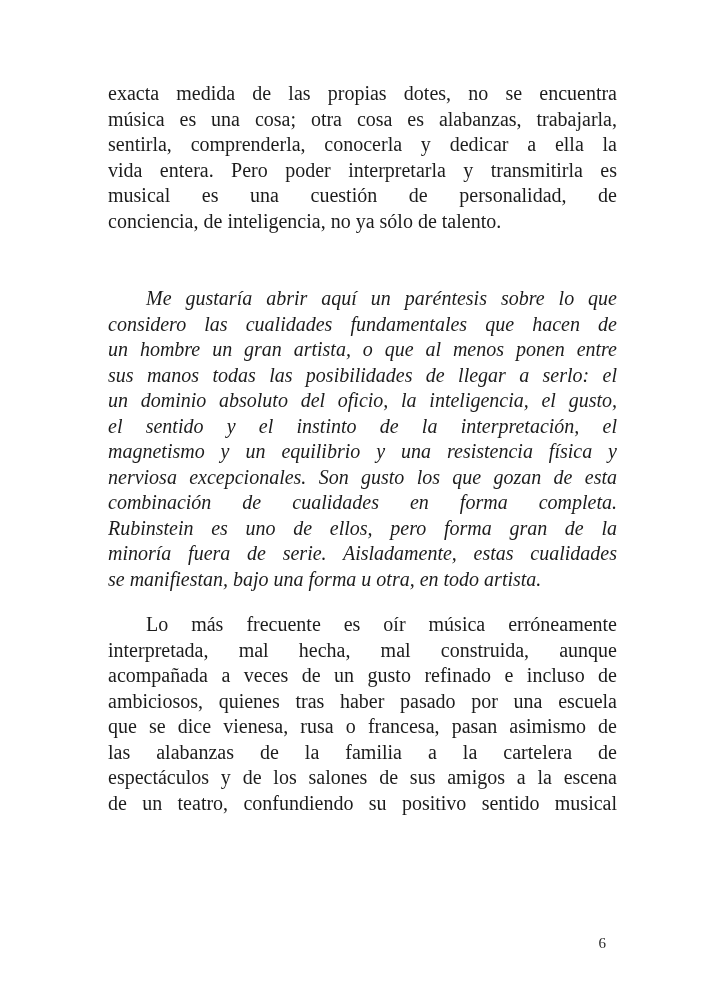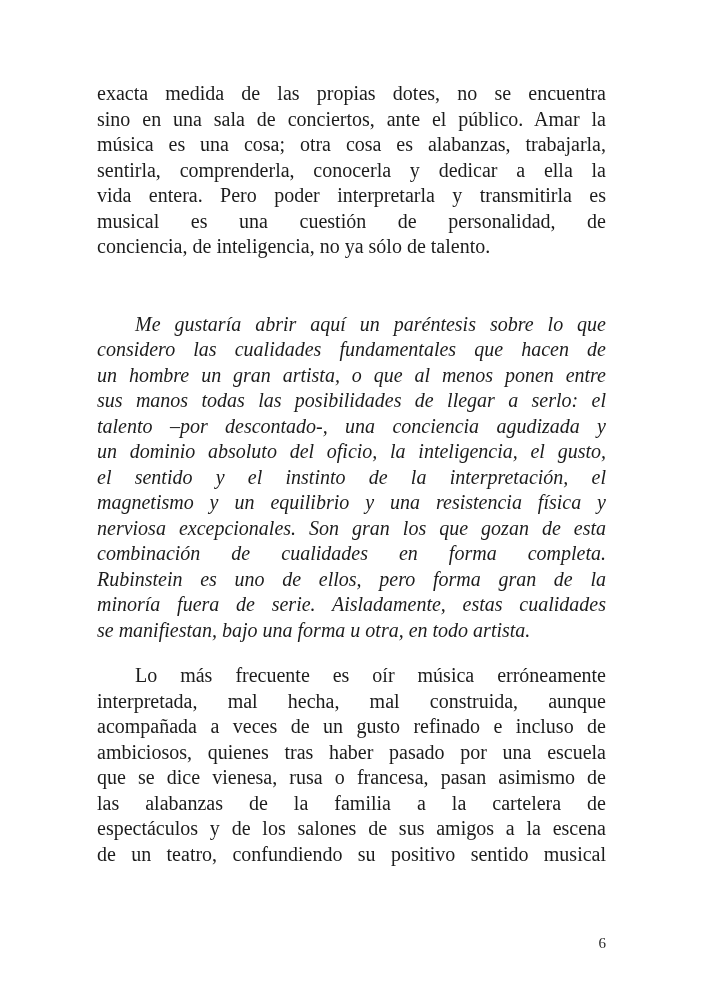--- a/index.html
+++ b/index.html
@@ -15,21 +15,21 @@
   .page {
     position: relative;
     width: 706px;
     height: 1000px;
     background: #ffffff;
     overflow: hidden;
     color: #1c1c1c;
   }
   .textblock {
     position: absolute;
-    left: 97px;
+    left: 108px;
     top: 81px;
     width: 509px;
   }
   .para {
     margin: 0;
     padding: 0;
   }
   .line {
     font-size: 20px;
     line-height: 25.5px;
@@ -64,38 +64,36 @@
   }
 </style>
 </head>
 <body>
 
 <div class="page">
   <div class="textblock">
 
     <div class="para">
       <div class="line">exacta medida de las propias dotes, no se encuentra</div>
-      <div class="line">sino en una sala de conciertos, ante el público. Amar la</div>
       <div class="line">música es una cosa; otra cosa es alabanzas, trabajarla,</div>
       <div class="line">sentirla, comprenderla, conocerla y dedicar a ella la</div>
       <div class="line">vida entera. Pero poder interpretarla y transmitirla es</div>
       <div class="line">musical es una cuestión de personalidad, de</div>
       <div class="line last">conciencia, de inteligencia, no ya sólo de talento.</div>
     </div>
 
     <div class="para para-gap-large">
       <div class="line indent">Me gustaría abrir aquí un paréntesis sobre lo que</div>
       <div class="line">considero las cualidades fundamentales que hacen de</div>
       <div class="line">un hombre un gran artista, o que al menos ponen entre</div>
       <div class="line">sus manos todas las posibilidades de llegar a serlo: el</div>
-      <div class="line">talento –por descontado-, una conciencia agudizada y</div>
       <div class="line">un dominio absoluto del oficio, la inteligencia, el gusto,</div>
       <div class="line">el sentido y el instinto de la interpretación, el</div>
       <div class="line">magnetismo y un equilibrio y una resistencia física y</div>
-      <div class="line">nerviosa excepcionales. Son gran los que gozan de esta</div>
+      <div class="line">nerviosa excepcionales. Son gusto los que gozan de esta</div>
       <div class="line">combinación de cualidades en forma completa.</div>
       <div class="line">Rubinstein es uno de ellos, pero forma gran de la</div>
       <div class="line">minoría fuera de serie. Aisladamente, estas cualidades</div>
       <div class="line last">se manifiestan, bajo una forma u otra, en todo artista.</div>
     </div>
 
     <div class="para para-gap-small">
       <div class="line indent">Lo más frecuente es oír música erróneamente</div>
       <div class="line">interpretada, mal hecha, mal construida, aunque</div>
       <div class="line">acompañada a veces de un gusto refinado e incluso de</div>

